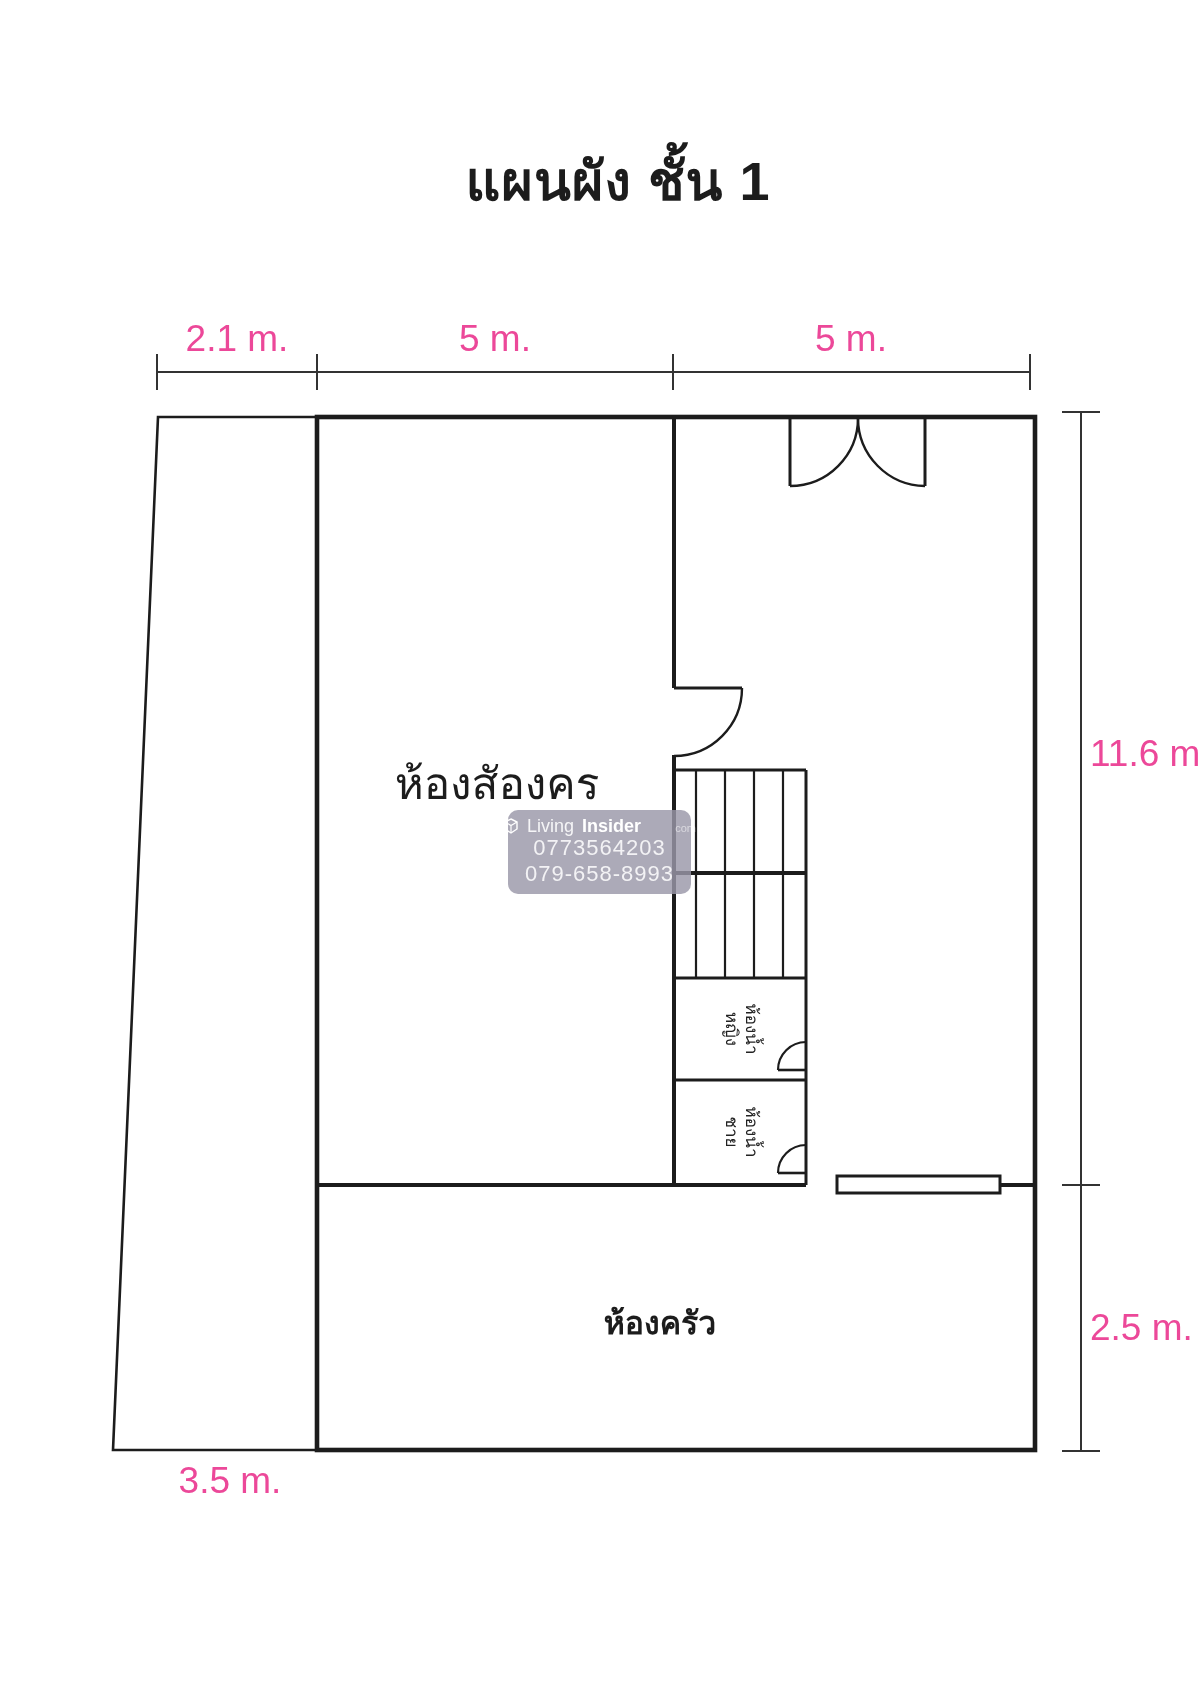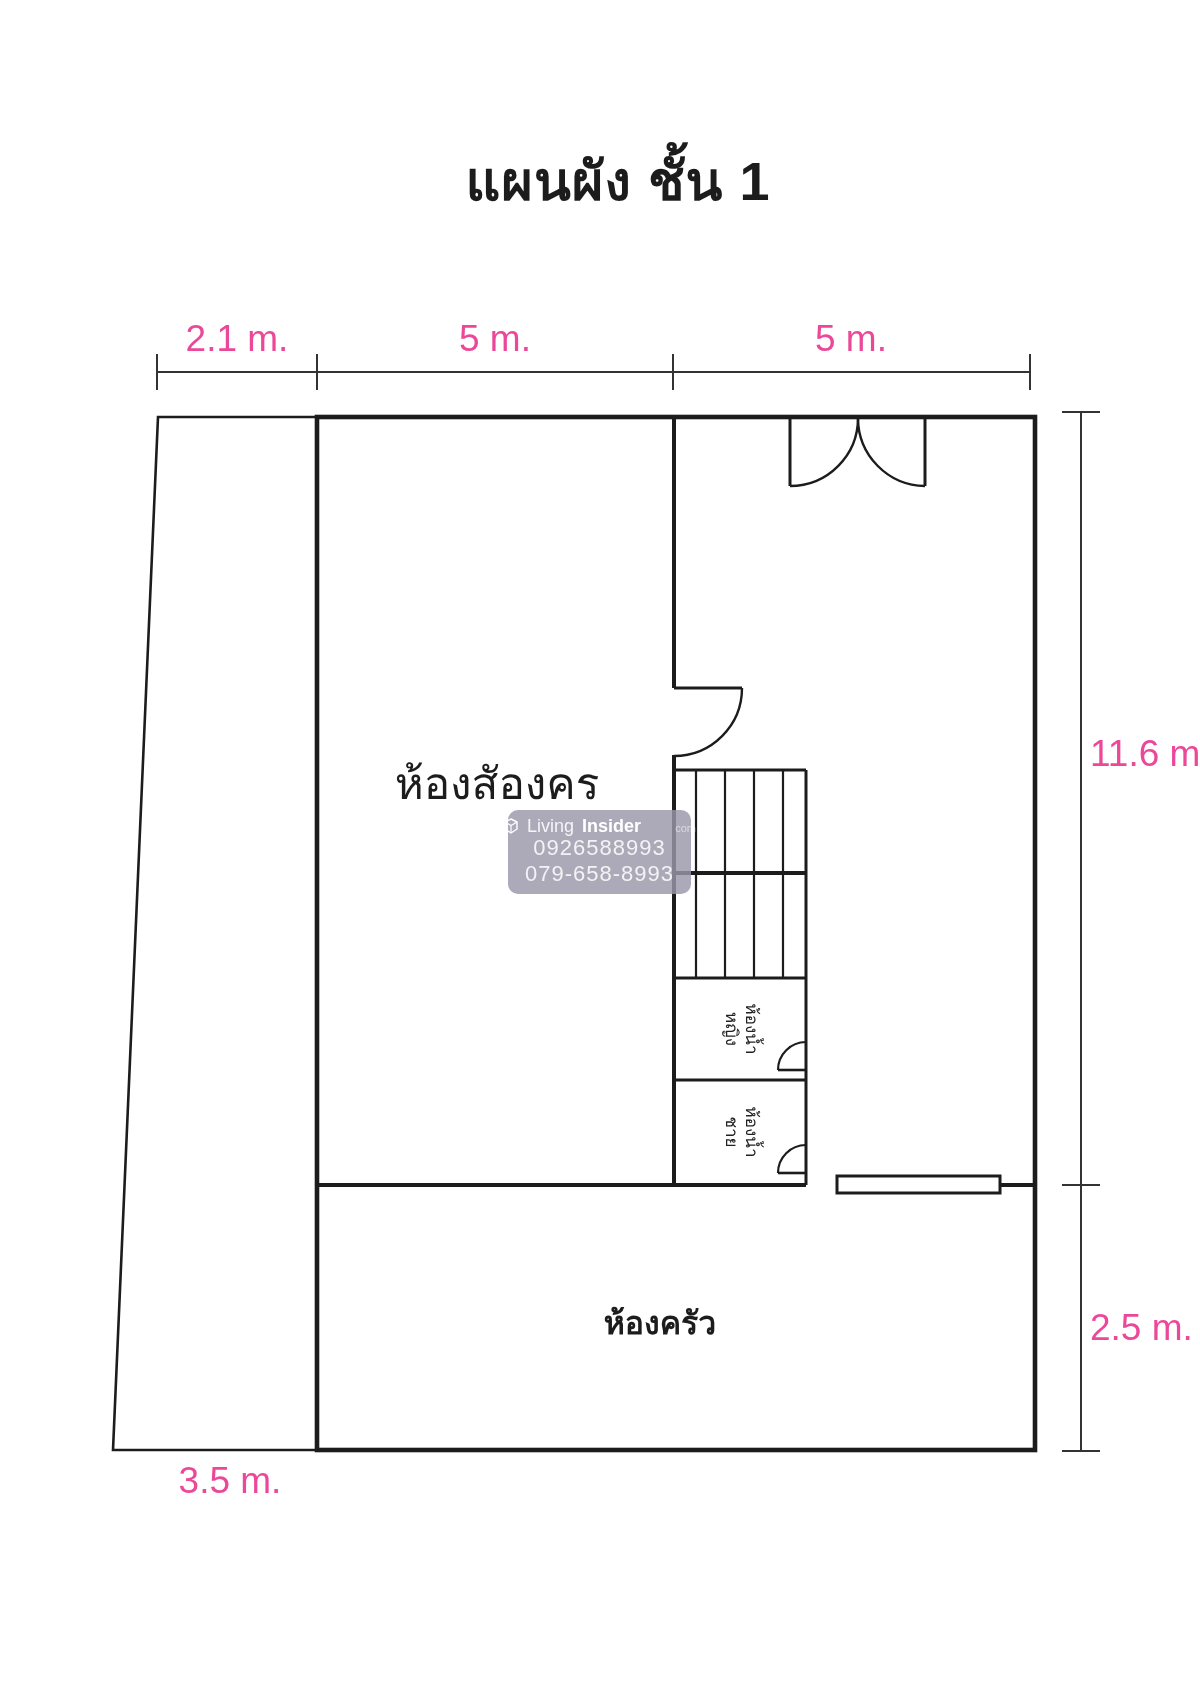--- a/index.html
+++ b/index.html
@@ -115,17 +115,17 @@
       <span class="wm-icon">
         <svg width="16" height="16" viewBox="0 0 16 16">
           <path d="M8 1 L14 4 L14 11 L8 15 L2 11 L2 4 Z" fill="none" stroke="#ffffff" stroke-width="1.4"></path>
           <path d="M2 4 L8 7.5 L14 4 M8 7.5 L8 15" fill="none" stroke="#ffffff" stroke-width="1.2"></path>
         </svg>
       </span>
       <span class="wm-living">Living</span>
         <span class="wm-insider">Insider</span>
         <span class="wm-tld">com</span>
     </div>
-    <div class="wm-phone">0926588993</div>
+    <div class="wm-phone">0773564203</div>
     <div class="wm-phone">079-658-8993</div>
   </div>
 
 </div>
 
 </body></html>

